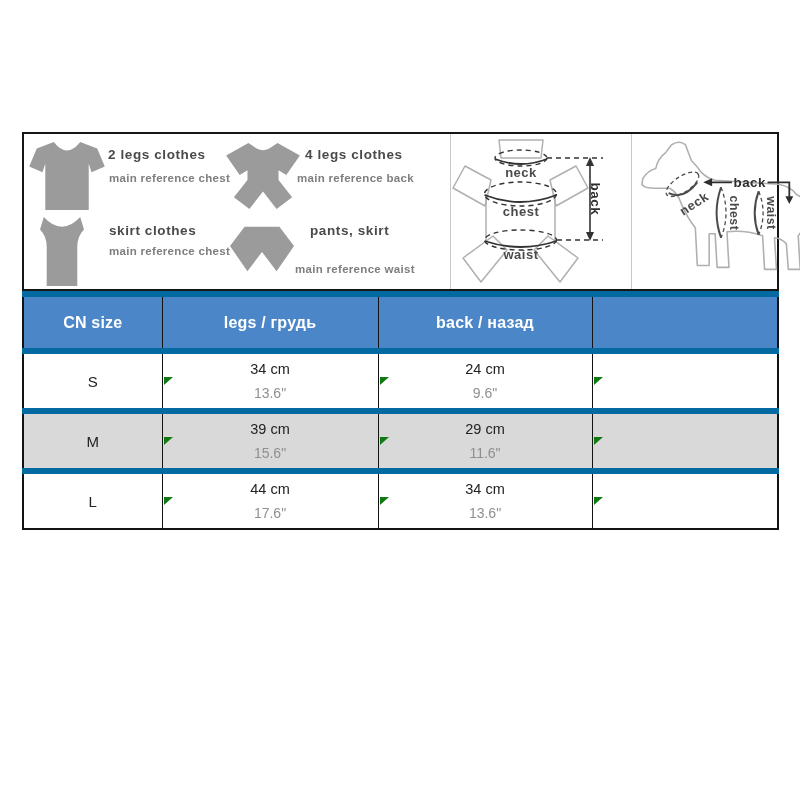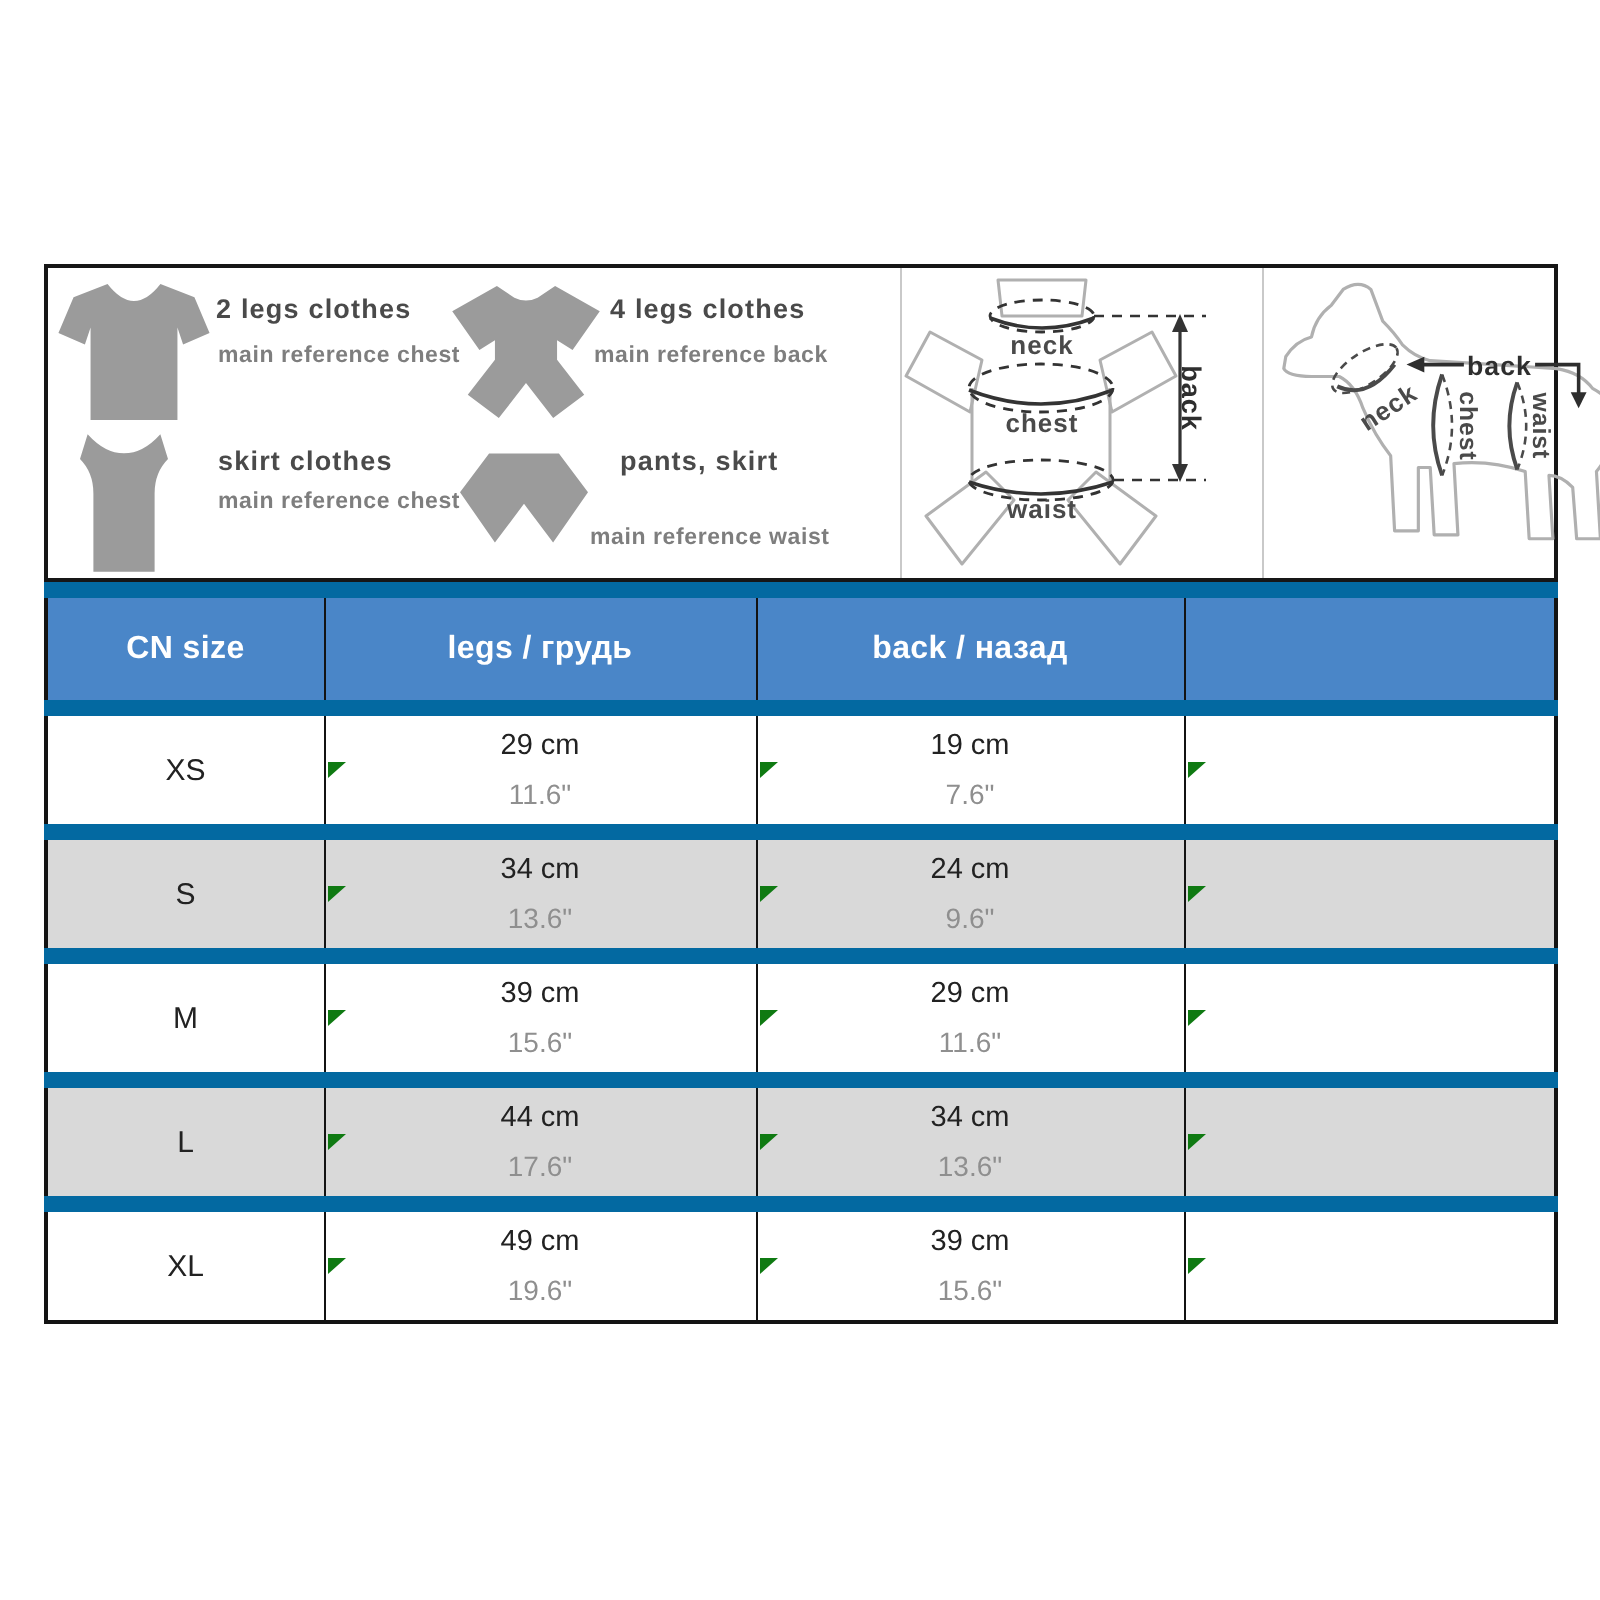--- a/index.html
+++ b/index.html
@@ -20,21 +20,21 @@
 
   svg text{font-family:"Liberation Sans", sans-serif;}
   .diag-label{font-size:13px;font-weight:bold;fill:#4a4a4a;letter-spacing:.5px;}
   .diag-label-sm{font-size:12.5px;font-weight:bold;fill:#4a4a4a;letter-spacing:.5px;}
   .back-label{font-size:13.5px;font-weight:bold;fill:#2e2e2e;letter-spacing:.5px;}
 
   
   table.size{border-collapse:collapse;width:757px;table-layout:fixed;margin-top:0;
              border:2px solid #131313;}
   table.size th, table.size td{border:1px solid #131313;position:relative;text-align:center;vertical-align:middle;}
-  table.size tr{border-top:8px solid #0369a1;border-bottom:2px solid #131313;}
+  table.size tr{border-top:6px solid #0369a1;border-bottom:2px solid #131313;}
   thead th{height:49px;background:#4a86c8;color:#fff;font-size:16px;font-weight:bold;letter-spacing:.2px;}
   tbody td{height:52px;background:#fff;}
   tbody tr:nth-child(even) td{background:#d9d9d9;}
   .sz{font-size:15px;color:#222;}
   .cm{font-size:14.5px;color:#222;line-height:1;}
   .inch{font-size:14px;color:#8f8f8f;line-height:1;margin-top:9px;}
   .flag{position:absolute;left:1px;top:calc(50% - 4px);width:0;height:0;
         border-top:8px solid #0f7a12;border-right:9px solid transparent;}
 </style>
 </head>
@@ -151,105 +151,69 @@
         <tr>
           <th>CN size</th>
           <th>legs  / грудь</th>
           <th>back / назад</th>
           <th></th>
         </tr>
       </thead>
       <tbody>
         <tr>
           <td>
-              <div class="sz">XS</div>
+              <div class="sz">S</div>
+            </td>
+          <td>
+              <span class="flag"></span>
+              <div class="cm">34 cm</div>
+              <div class="inch">13.6"</div>
+            </td>
+          <td>
+              <span class="flag"></span>
+              <div class="cm">24 cm</div>
+              <div class="inch">9.6"</div>
+            </td>
+          <td>
+              <span class="flag"></span>
+            </td>
+        </tr>
+        <tr>
+          <td>
+              <div class="sz">M</div>
+            </td>
+          <td>
+              <span class="flag"></span>
+              <div class="cm">39 cm</div>
+              <div class="inch">15.6"</div>
             </td>
           <td>
               <span class="flag"></span>
               <div class="cm">29 cm</div>
               <div class="inch">11.6"</div>
             </td>
           <td>
               <span class="flag"></span>
-              <div class="cm">19 cm</div>
-              <div class="inch">7.6"</div>
-            </td>
-          <td>
-              <span class="flag"></span>
-            </td>
-        </tr>
-        <tr>
-          <td>
-              <div class="sz">S</div>
+            </td>
+        </tr>
+        <tr>
+          <td>
+              <div class="sz">L</div>
+            </td>
+          <td>
+              <span class="flag"></span>
+              <div class="cm">44 cm</div>
+              <div class="inch">17.6"</div>
             </td>
           <td>
               <span class="flag"></span>
               <div class="cm">34 cm</div>
               <div class="inch">13.6"</div>
             </td>
           <td>
               <span class="flag"></span>
-              <div class="cm">24 cm</div>
-              <div class="inch">9.6"</div>
-            </td>
-          <td>
-              <span class="flag"></span>
-            </td>
-        </tr>
-        <tr>
-          <td>
-              <div class="sz">M</div>
-            </td>
-          <td>
-              <span class="flag"></span>
-              <div class="cm">39 cm</div>
-              <div class="inch">15.6"</div>
-            </td>
-          <td>
-              <span class="flag"></span>
-              <div class="cm">29 cm</div>
-              <div class="inch">11.6"</div>
-            </td>
-          <td>
-              <span class="flag"></span>
-            </td>
-        </tr>
-        <tr>
-          <td>
-              <div class="sz">L</div>
-            </td>
-          <td>
-              <span class="flag"></span>
-              <div class="cm">44 cm</div>
-              <div class="inch">17.6"</div>
-            </td>
-          <td>
-              <span class="flag"></span>
-              <div class="cm">34 cm</div>
-              <div class="inch">13.6"</div>
-            </td>
-          <td>
-              <span class="flag"></span>
-            </td>
-        </tr>
-        <tr>
-          <td>
-              <div class="sz">XL</div>
-            </td>
-          <td>
-              <span class="flag"></span>
-              <div class="cm">49 cm</div>
-              <div class="inch">19.6"</div>
-            </td>
-          <td>
-              <span class="flag"></span>
-              <div class="cm">39 cm</div>
-              <div class="inch">15.6"</div>
-            </td>
-          <td>
-              <span class="flag"></span>
             </td>
         </tr>
       </tbody>
     </table>
 
   </div>
 </div>
 
 </body></html>

